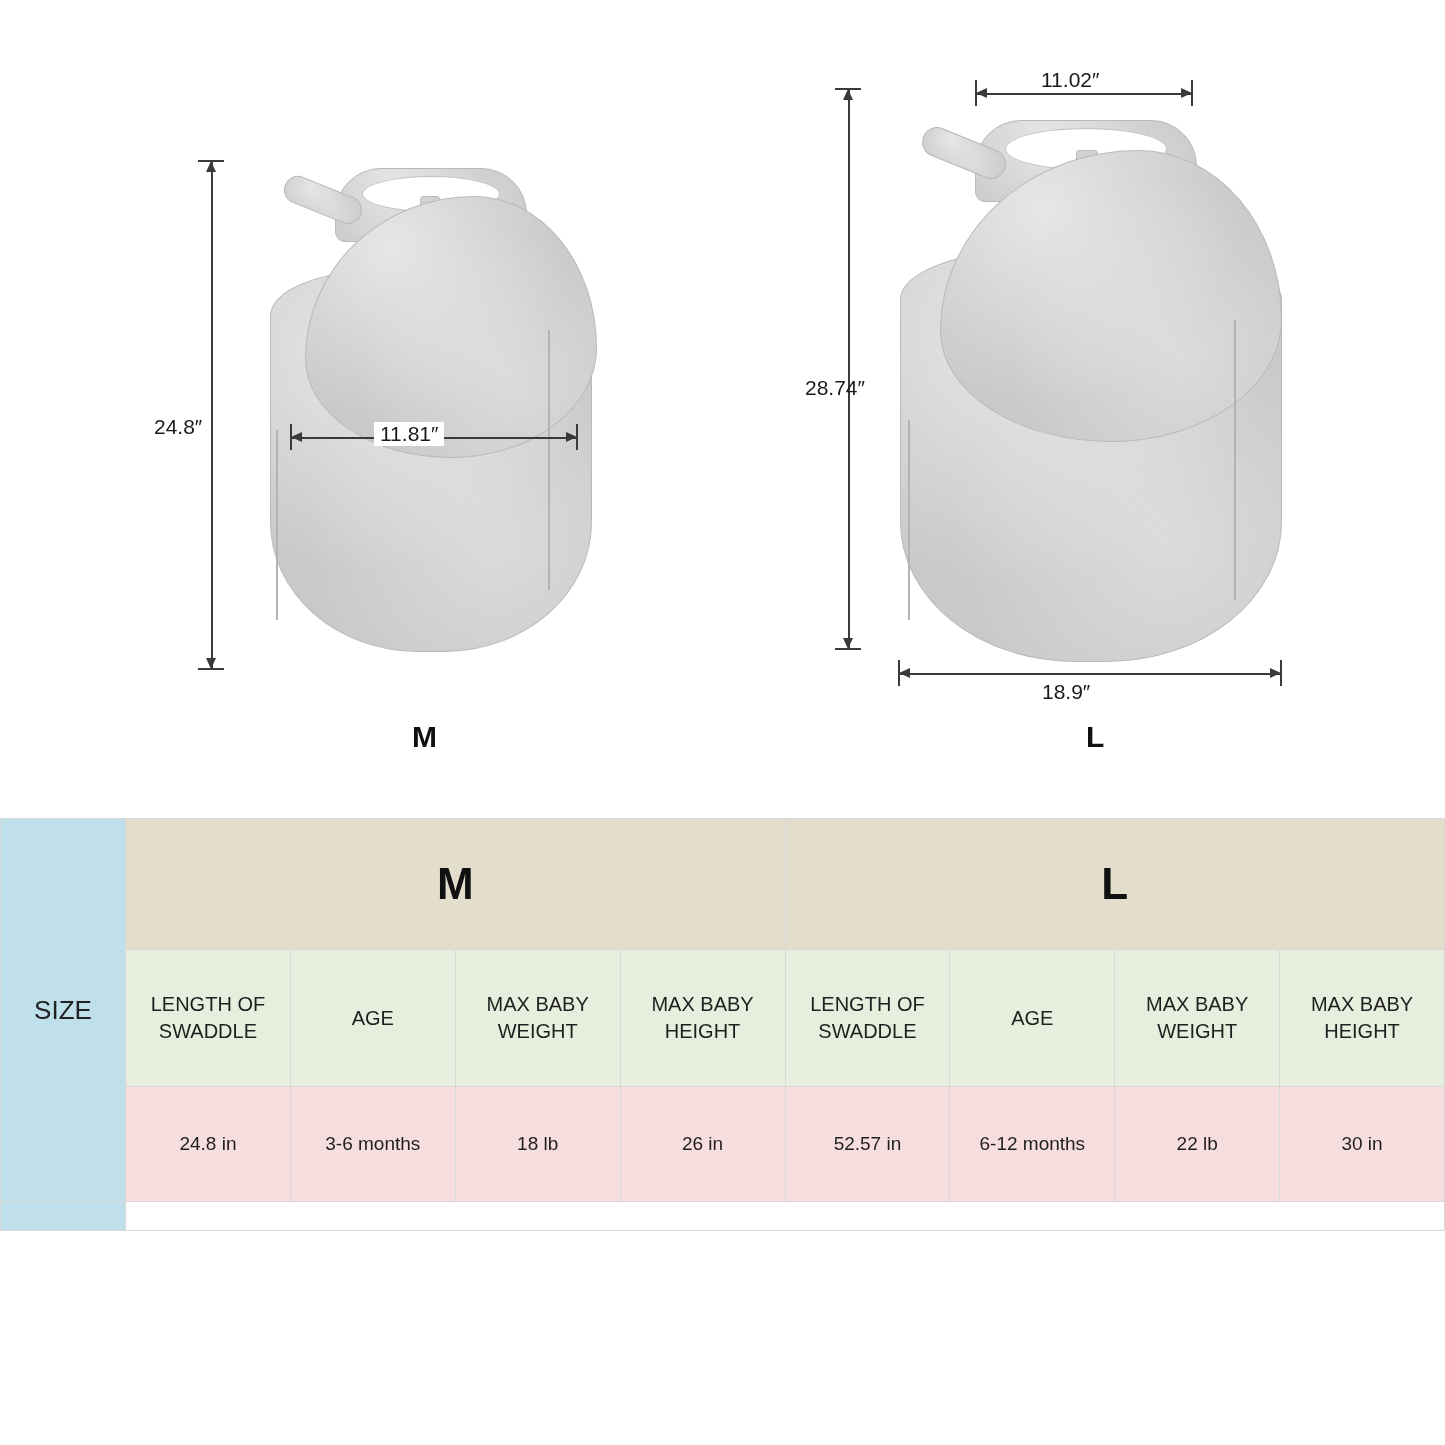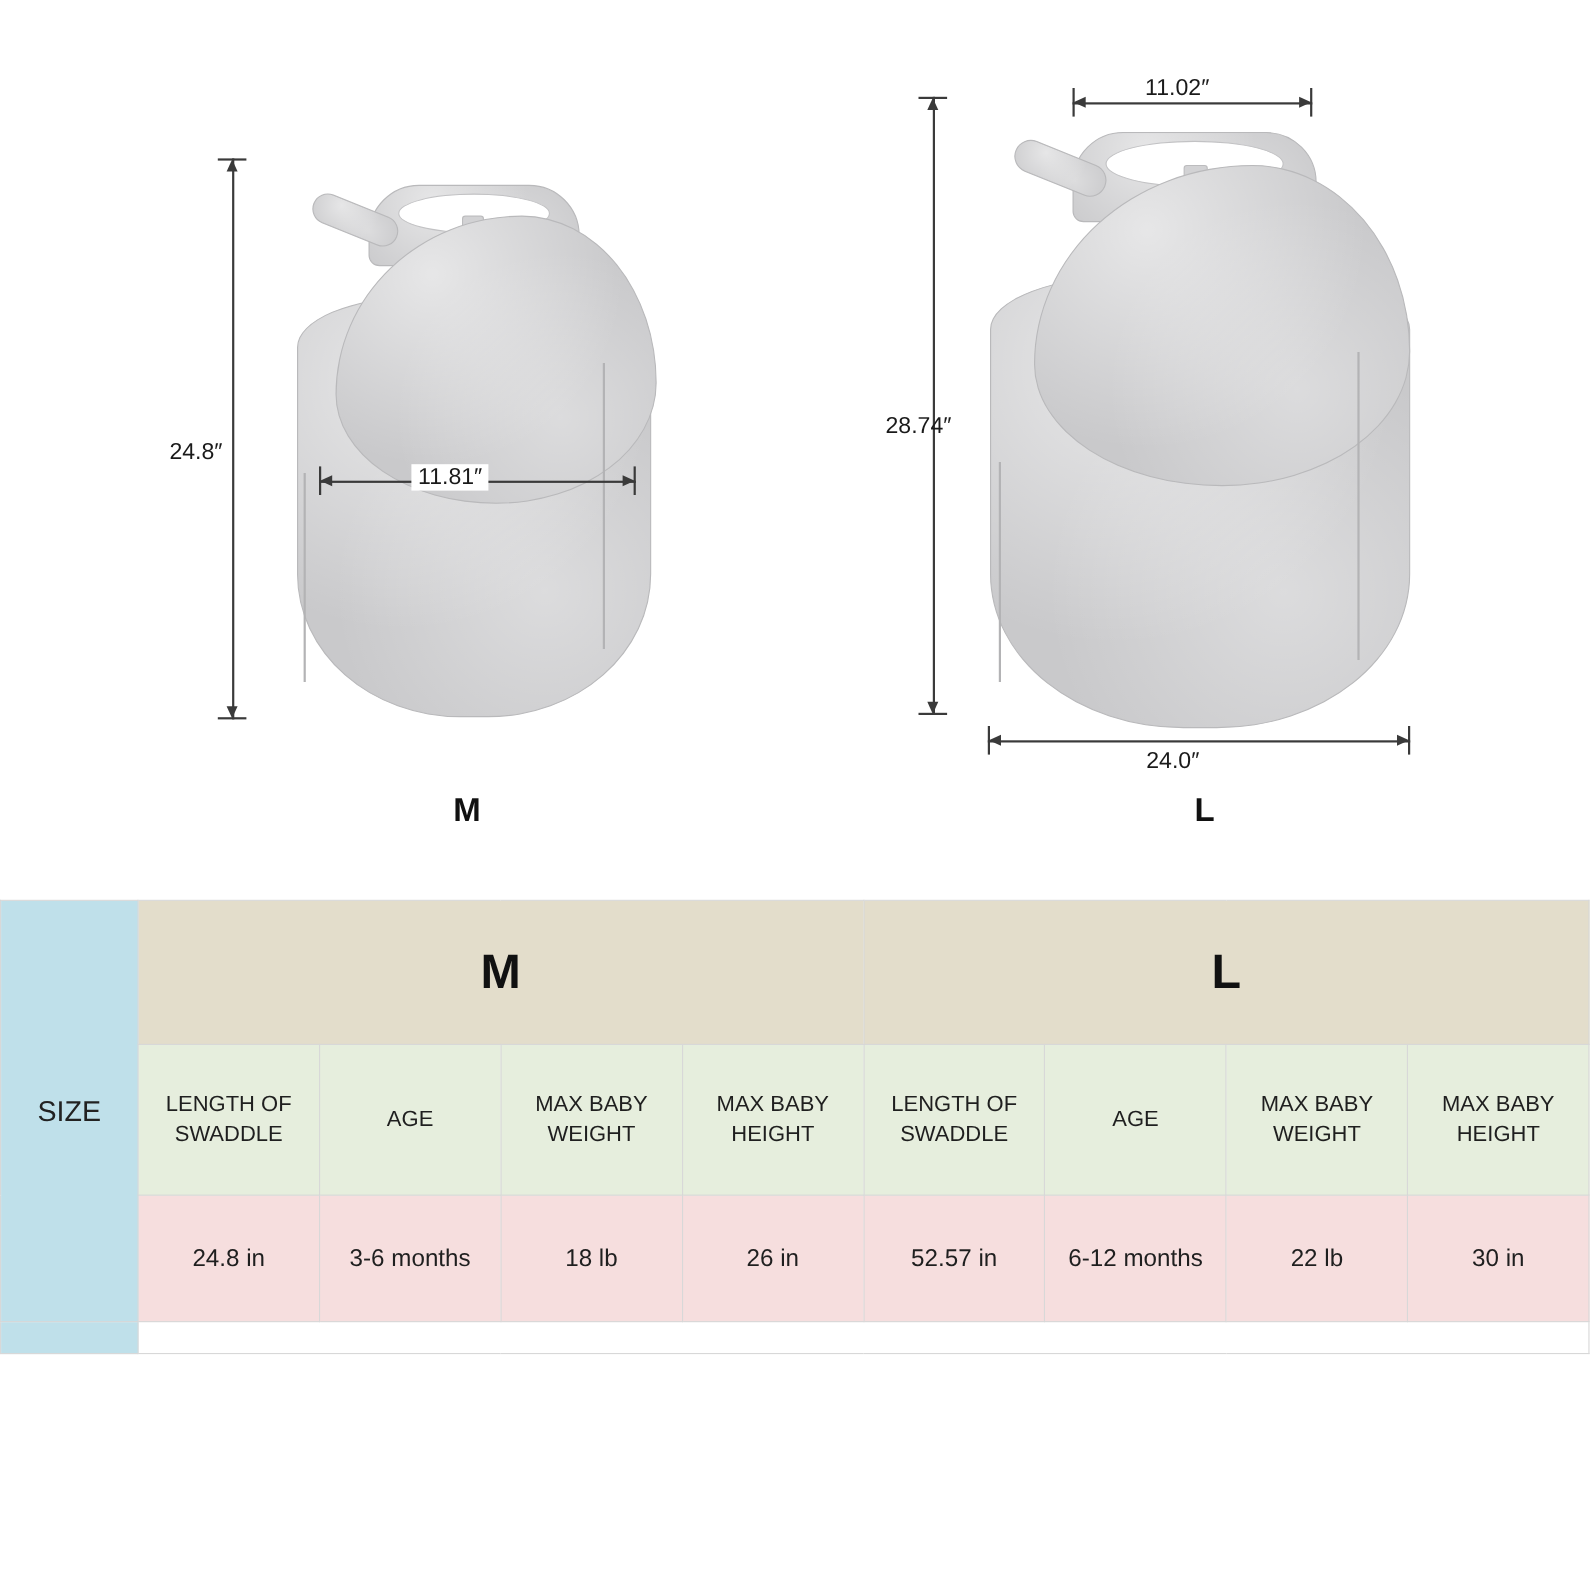--- a/index.html
+++ b/index.html
@@ -163,21 +163,21 @@
   .cell-head {
     background: #e6eedd;
     font-size: 20px;
     color: #1f1f1f;
     height: 128px;
     line-height: 1.35;
     padding: 4px 6px;
   }
   .cell-val {
     background: #f6dede;
-    font-size: 22px;
+    font-size: 19px;
     color: #1f1f1f;
     height: 112px;
   }
   .cell-bottom {
     background: #bfe0ea;
     height: 26px;
     border-top: 1px solid #d8d8d8;
   }
   .cell-bottom-blank {
     background: #ffffff;
@@ -213,21 +213,21 @@
 
     <div class="dim" style="left:140px; top:410px; width:300px; height:50px;">
       <div class="tick v" style="left:0; top:14px;"></div>
       <div class="tick v" style="left:286px; top:14px;"></div>
       <div class="line h" style="left:0; top:27px; width:288px;"></div>
       <div class="arrow left" style="left:1px; top:22px;"></div>
       <div class="arrow right" style="left:276px; top:22px;"></div>
       <div class="dim-label boxed" style="left:84px; top:12px;">11.81″</div>
     </div>
 
-    <div class="dim" style="left:26px; top:144px; width:90px; height:530px;">
+    <div class="dim" style="left:26px; top:160px; width:90px; height:530px;">
       <div class="tick h" style="left:22px; top:0;"></div>
       <div class="tick h" style="left:22px; top:508px;"></div>
       <div class="line v" style="left:35px; top:0; height:510px;"></div>
       <div class="arrow up" style="left:30px; top:1px;"></div>
       <div class="arrow down" style="left:30px; top:498px;"></div>
       <div class="dim-label" style="left:-22px; top:255px;">24.8″</div>
     </div>
 
 
     <div class="size-caption" style="left:262px; top:720px;">M</div>
@@ -264,21 +264,21 @@
       <div class="arrow down" style="left:30px; top:550px;"></div>
       <div class="dim-label" style="left:-8px; top:288px;">28.74″</div>
     </div>
 
     <div class="dim" style="left:98px; top:650px; width:400px; height:60px;">
       <div class="tick v" style="left:0; top:10px;"></div>
       <div class="tick v" style="left:382px; top:10px;"></div>
       <div class="line h" style="left:0; top:23px; width:384px;"></div>
       <div class="arrow left" style="left:1px; top:18px;"></div>
       <div class="arrow right" style="left:372px; top:18px;"></div>
-      <div class="dim-label boxed" style="left:138px; top:30px;">24.0″</div>
+      <div class="dim-label boxed" style="left:138px; top:30px;">18.9″</div>
     </div>
 
     <div class="size-caption" style="left:286px; top:720px;">L</div>
   </div>
 
 </div>
 
 <div class="table-wrap">
   <table class="size-table">
     <tbody>

